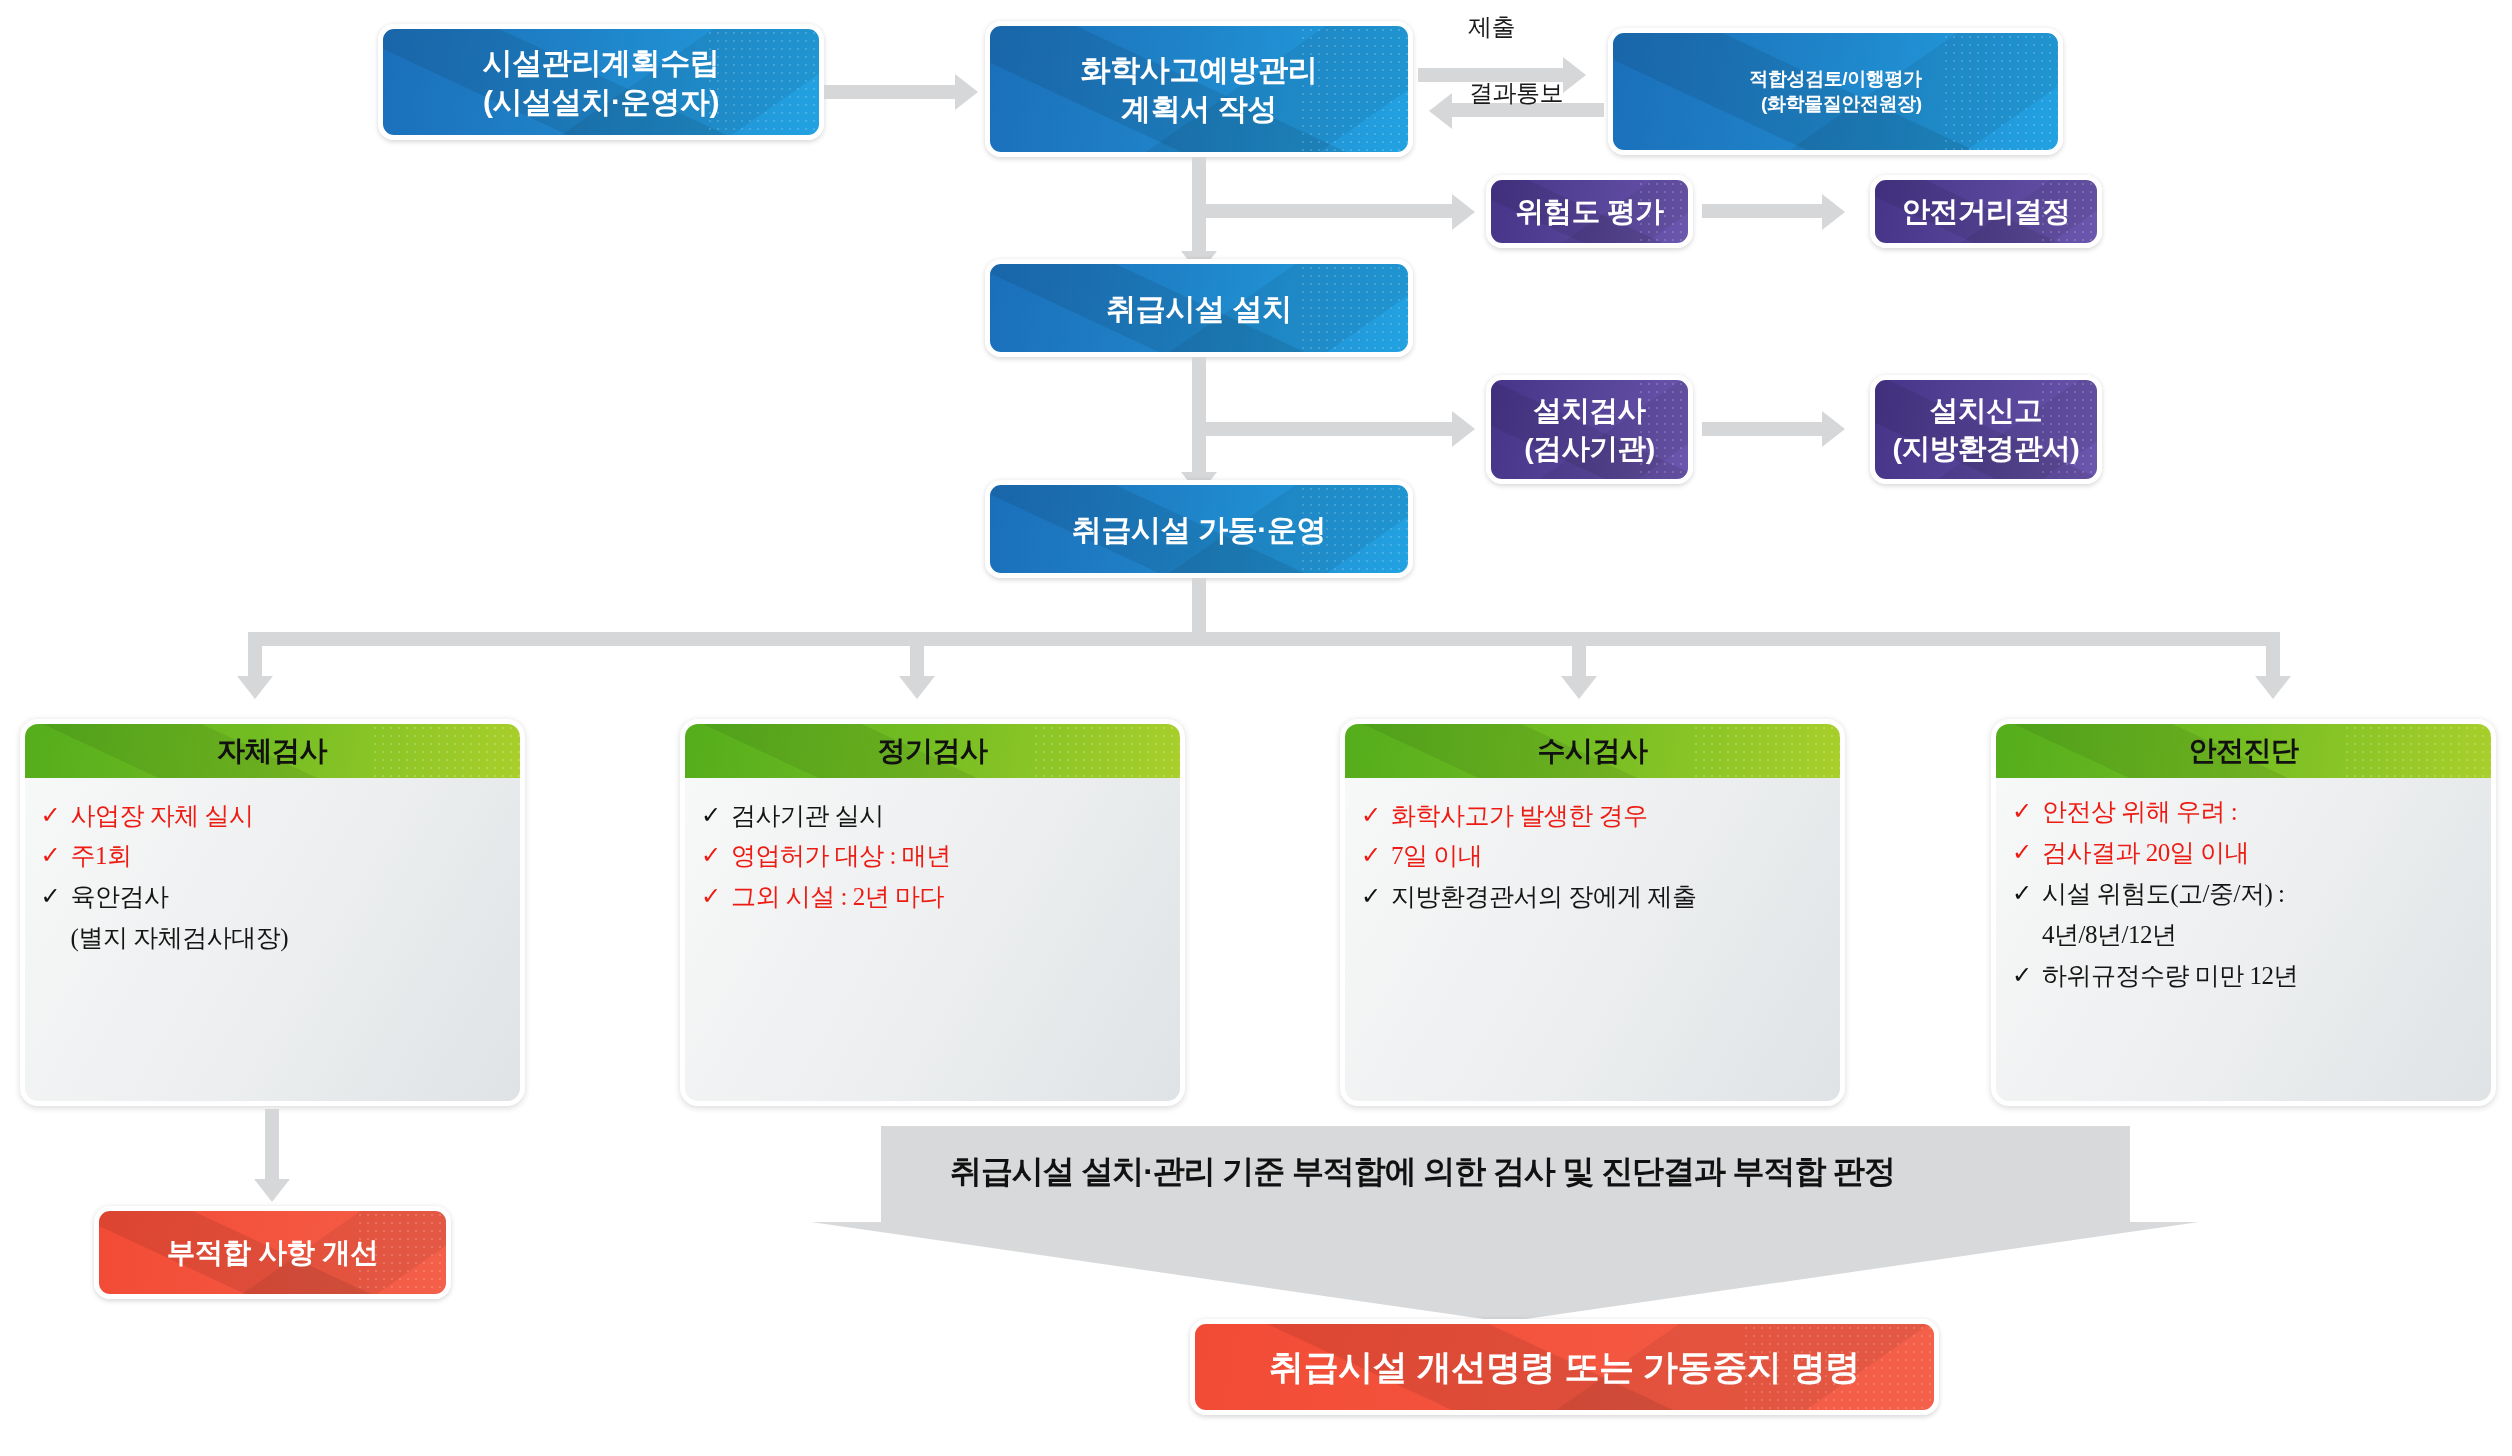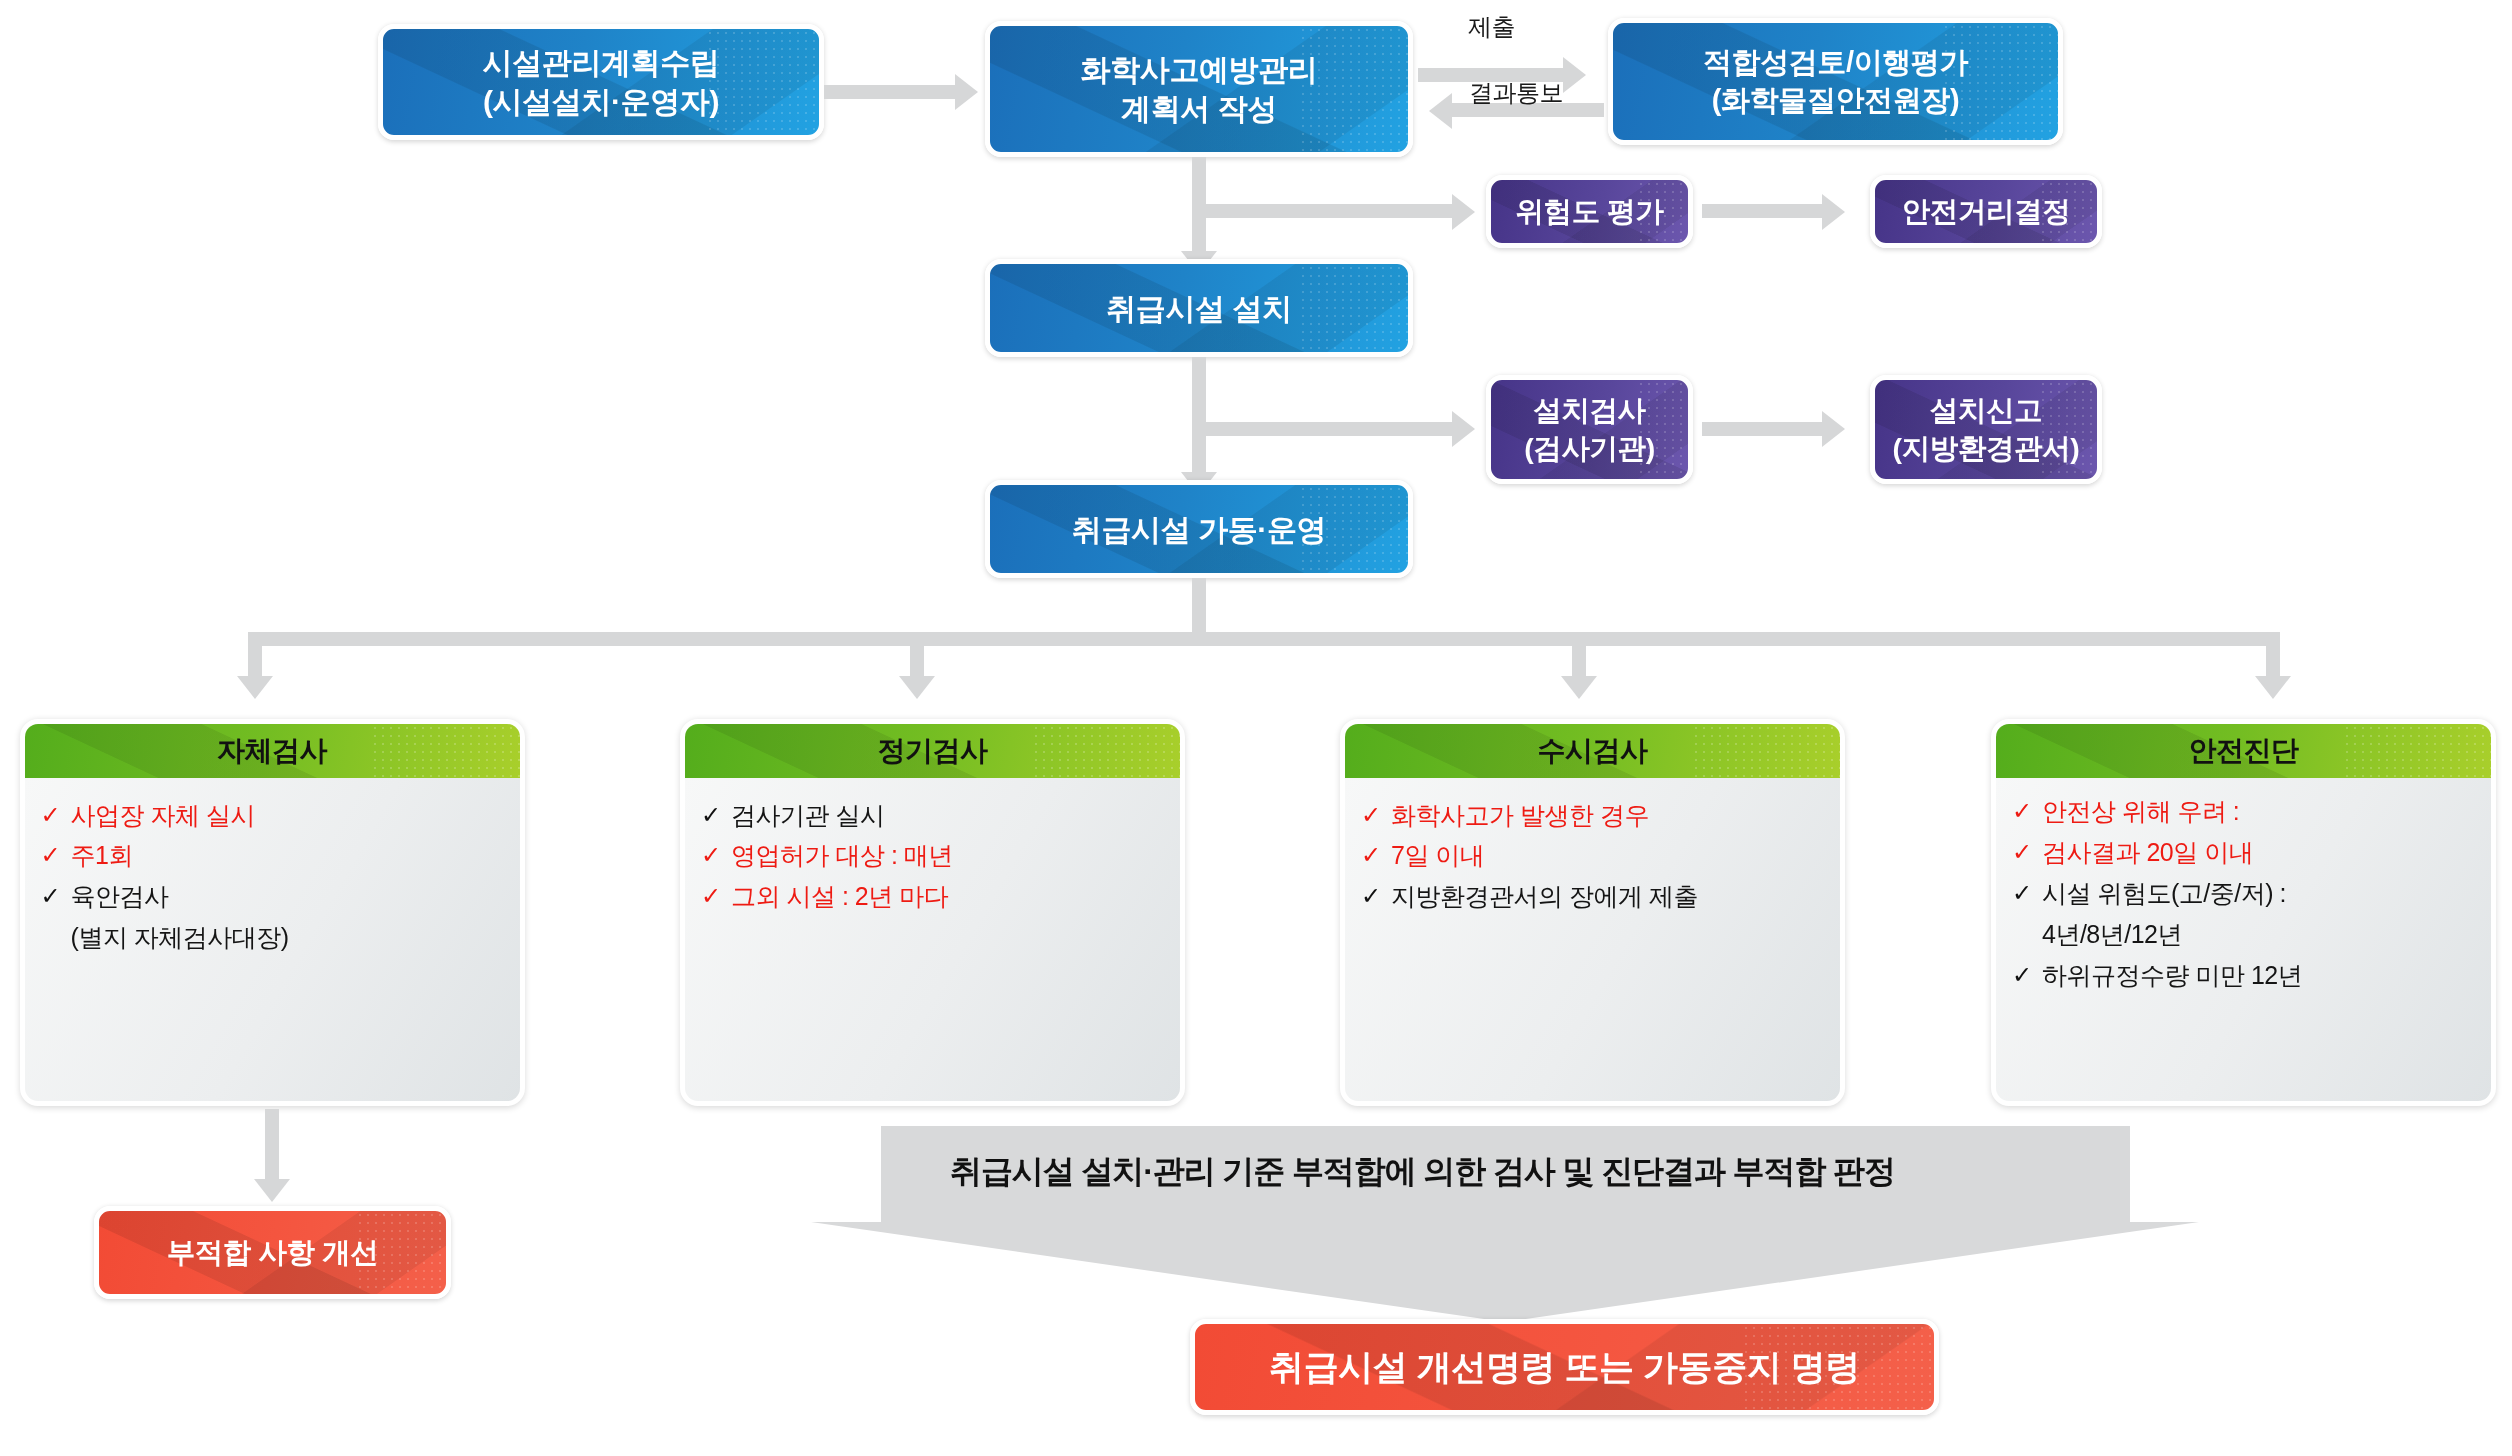--- a/index.html
+++ b/index.html
@@ -127,21 +127,21 @@
   .bullet.red { color: #ee1b13; }
   .bullet.red .chk { color: #ee1b13; }
   .chk {
     flex: 0 0 auto;
     width: 30px;
     font-size: 24px;
     color: #111111;
     line-height: 1.42;
   }
   .chk.blank { color: transparent; }
-  .btext { flex: 1 1 auto; white-space: pre-line; }
+  .btext { flex: 1 1 auto; white-space: pre-line; font-family: Liberation Serif, serif; }
 
   
   .hline, .vline {
     position: absolute;
     background: #d6d7d8;
   }
   .arrow-r, .arrow-l, .arrow-d {
     position: absolute;
     width: 0; height: 0;
   }
@@ -184,21 +184,21 @@
   <div class="node blue" style="left:378px; top:24px; width:446px; height:116px; font-size:30px;">
     <span class="lbl">시설관리계획수립
 (시설설치·운영자)</span>
   </div>
 
   <div class="node blue" style="left:985px; top:21.4px; width:428px; height:136px; font-size:30px;">
     <span class="lbl">화학사고예방관리
 계획서 작성</span>
   </div>
 
-  <div class="node blue" style="left:1608px; top:18px; width:455px; height:127px; font-size:29px;">
+  <div class="node blue" style="left:1608px; top:28px; width:455px; height:127px; font-size:19px;text-align:right;">
     <span class="lbl">적합성검토/이행평가
 (화학물질안전원장)</span>
   </div>
 
   <div class="hline" style="left:824px; top:85px; width:134px; height:14.3px;"></div>
   <div class="arrow-r" style="left:955px; top:74px;"></div>
 
   <div class="hline" style="left:1418px; top:68px; width:148px; height:14.3px;"></div>
   <div class="arrow-r" style="left:1563px; top:57px;"></div>
   <div class="edge-label" style="left:1468px; top:10.7px;">제출</div>

